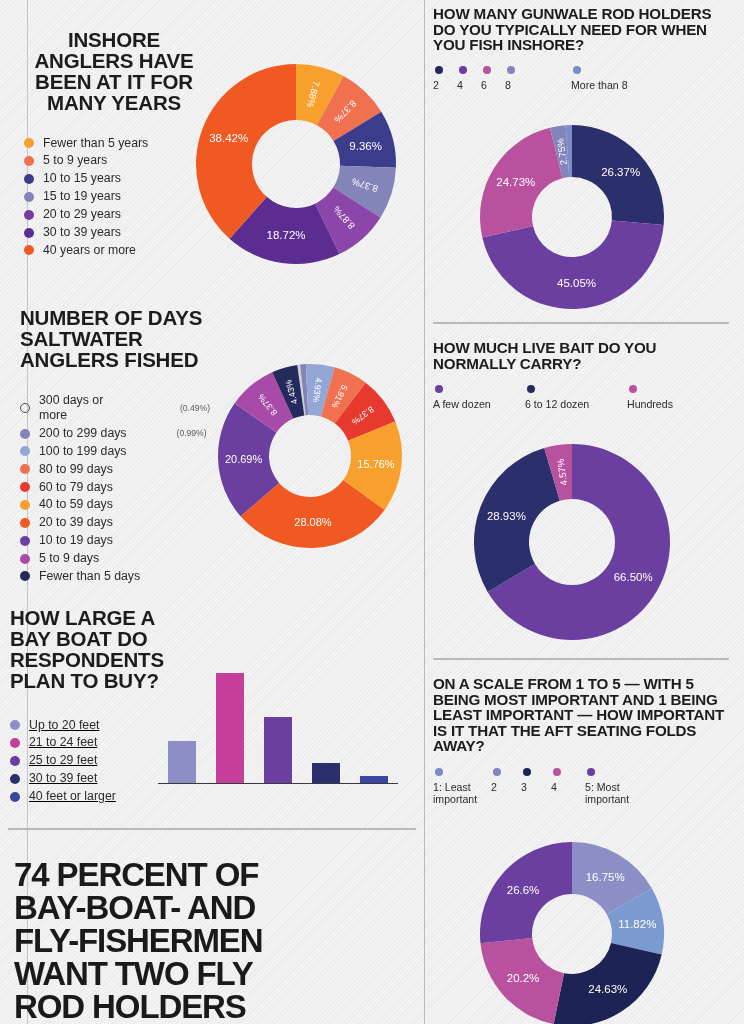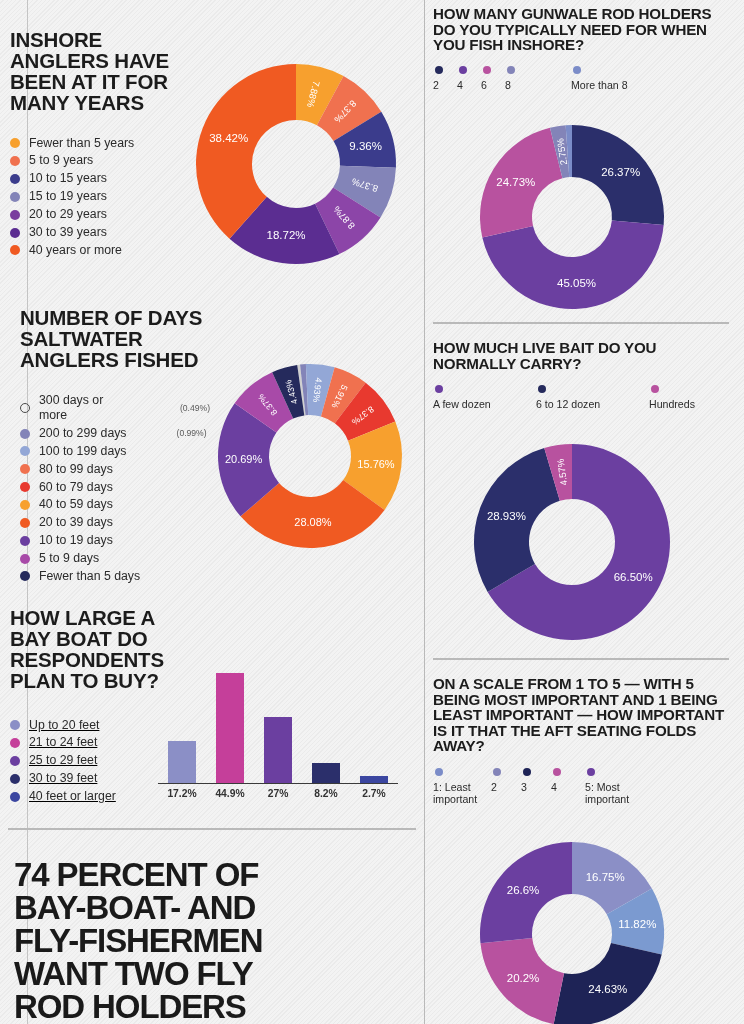--- a/index.html
+++ b/index.html
@@ -97,21 +97,21 @@
   }
 </style>
 </head>
 <body>
 
 <div class="page">
 
   <div class="col-left">
     <div class="vdivider-left"></div>
 
-    <div class="panel" style="left:10px; top:30px; width:180px;">
+    <div class="panel" style="left:24px; top:30px; width:180px;text-align:center;">
       <h2 class="q q-left">INSHORE ANGLERS HAVE BEEN AT IT FOR MANY YEARS</h2>
       <ul class="legend-v" style="margin-top:22px;">
           <li>
             <span class="dot" style="background: rgb(247, 160, 46);"></span>
             <span>Fewer than 5 years</span>
           </li>
           <li>
             <span class="dot" style="background: rgb(240, 113, 79);"></span>
             <span>5 to 9 years</span>
           </li>
@@ -263,27 +263,20 @@
             <div class="bar" style="height: 66.375px; background: rgb(107, 63, 160);"></div>
           </div>
           <div class="bargroup">
             <div class="bar" style="height: 20.1583px; background: rgb(43, 47, 107);"></div>
           </div>
           <div class="bargroup">
             <div class="bar" style="height: 6.6375px; background: rgb(59, 70, 160);"></div>
           </div>
         </div>
       <div class="axis"></div>
-      <div class="barlabels">
-          <div class="bl">17.2%</div>
-          <div class="bl">44.9%</div>
-          <div class="bl">27%</div>
-          <div class="bl">8.2%</div>
-          <div class="bl">2.7%</div>
-        </div>
     </div>
 
     <div class="panel" style="left:0px; top:828px; width:424px; height:196px;">
       <div class="hr-top"></div>
       <div class="statement" style="margin:30px 0 0 14px; width:300px;">74 PERCENT OF BAY-BOAT- AND FLY-FISHERMEN WANT TWO FLY ROD HOLDERS</div>
     </div>
   </div>
 
   <div class="col-right">
 
@@ -323,21 +316,21 @@
           <path d="M99.96137276414316,5.6786760646767505 A92,92 0 0 1 115.64647763427456,3.2196494147672894 L119.23759897142372,55.095499745550995 A40,40 0 0 0 112.41798815832311,56.16464176725076 Z" fill="#8384b8"></path>
           <text x="111.77773417914023" y="29.79643198806002" class="slice-label" font-size="9.5" transform="rotate(261.09 111.77773417914023 29.79643198806002)">2.75%</text>
           <path d="M115.64647763427456,3.2196494147672894 A92,92 0 0 1 121.9999999999999,3 L121.99999999999996,55 A40,40 0 0 0 119.23759897142372,55.095499745550995 Z" fill="#7b8cc8"></path>
         </svg>
     </div>
 
     <div style="position:absolute; left:8px; top:322px; width:296px; height:1.5px; background:#b9b9b9;"></div>
 
     <div class="panel" style="left:8px; top:340px; width:296px;">
       <h2 class="q q-right">HOW MUCH LIVE BAIT DO YOU NORMALLY CARRY?</h2>
-      <div class="legend-h" style="margin-top:14px;justify-content:space-between;">
+      <div class="legend-h" style="margin-top:14px;">
           <div class="item" style="width: 92px;">
             <span class="dot" style="background: rgb(107, 63, 160);"></span>
             <span class="lbl">A few dozen</span>
           </div>
           <div class="item" style="width: 102px;">
             <span class="dot" style="background: rgb(37, 42, 92);"></span>
             <span class="lbl">6 to 12 dozen</span>
           </div>
           <div class="item" style="width: 80px;">
             <span class="dot" style="background: rgb(184, 82, 159);"></span>

